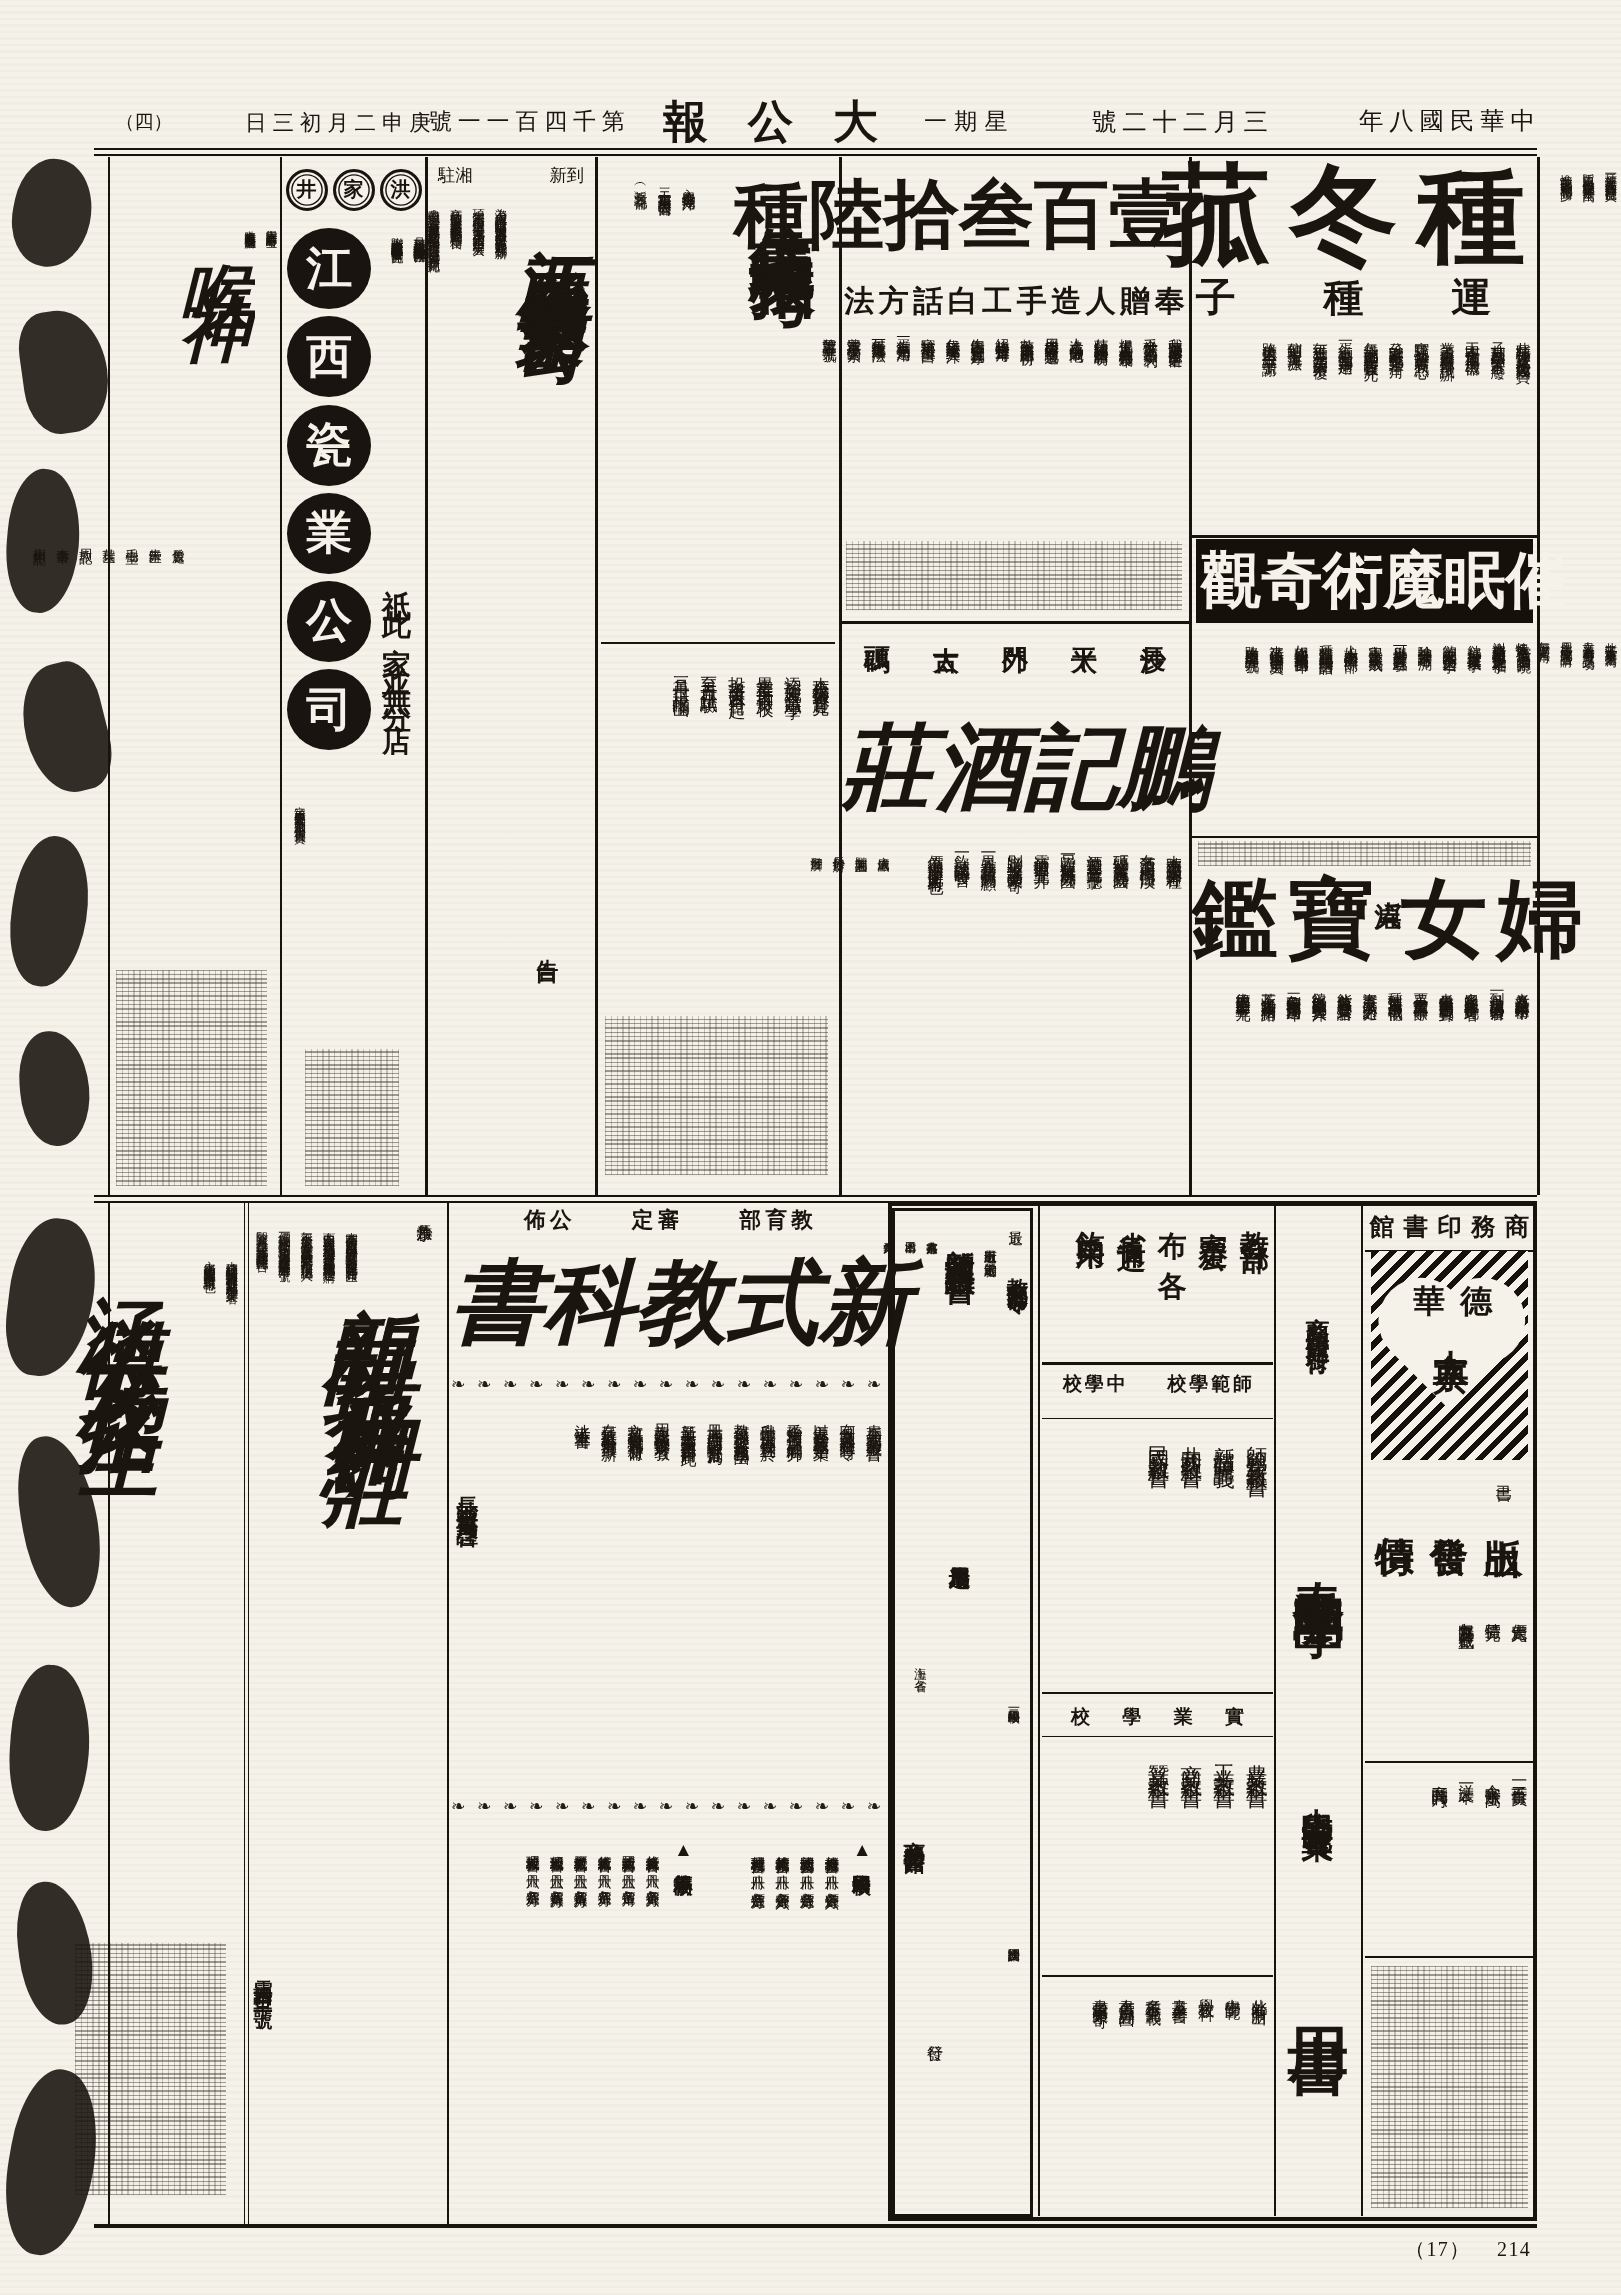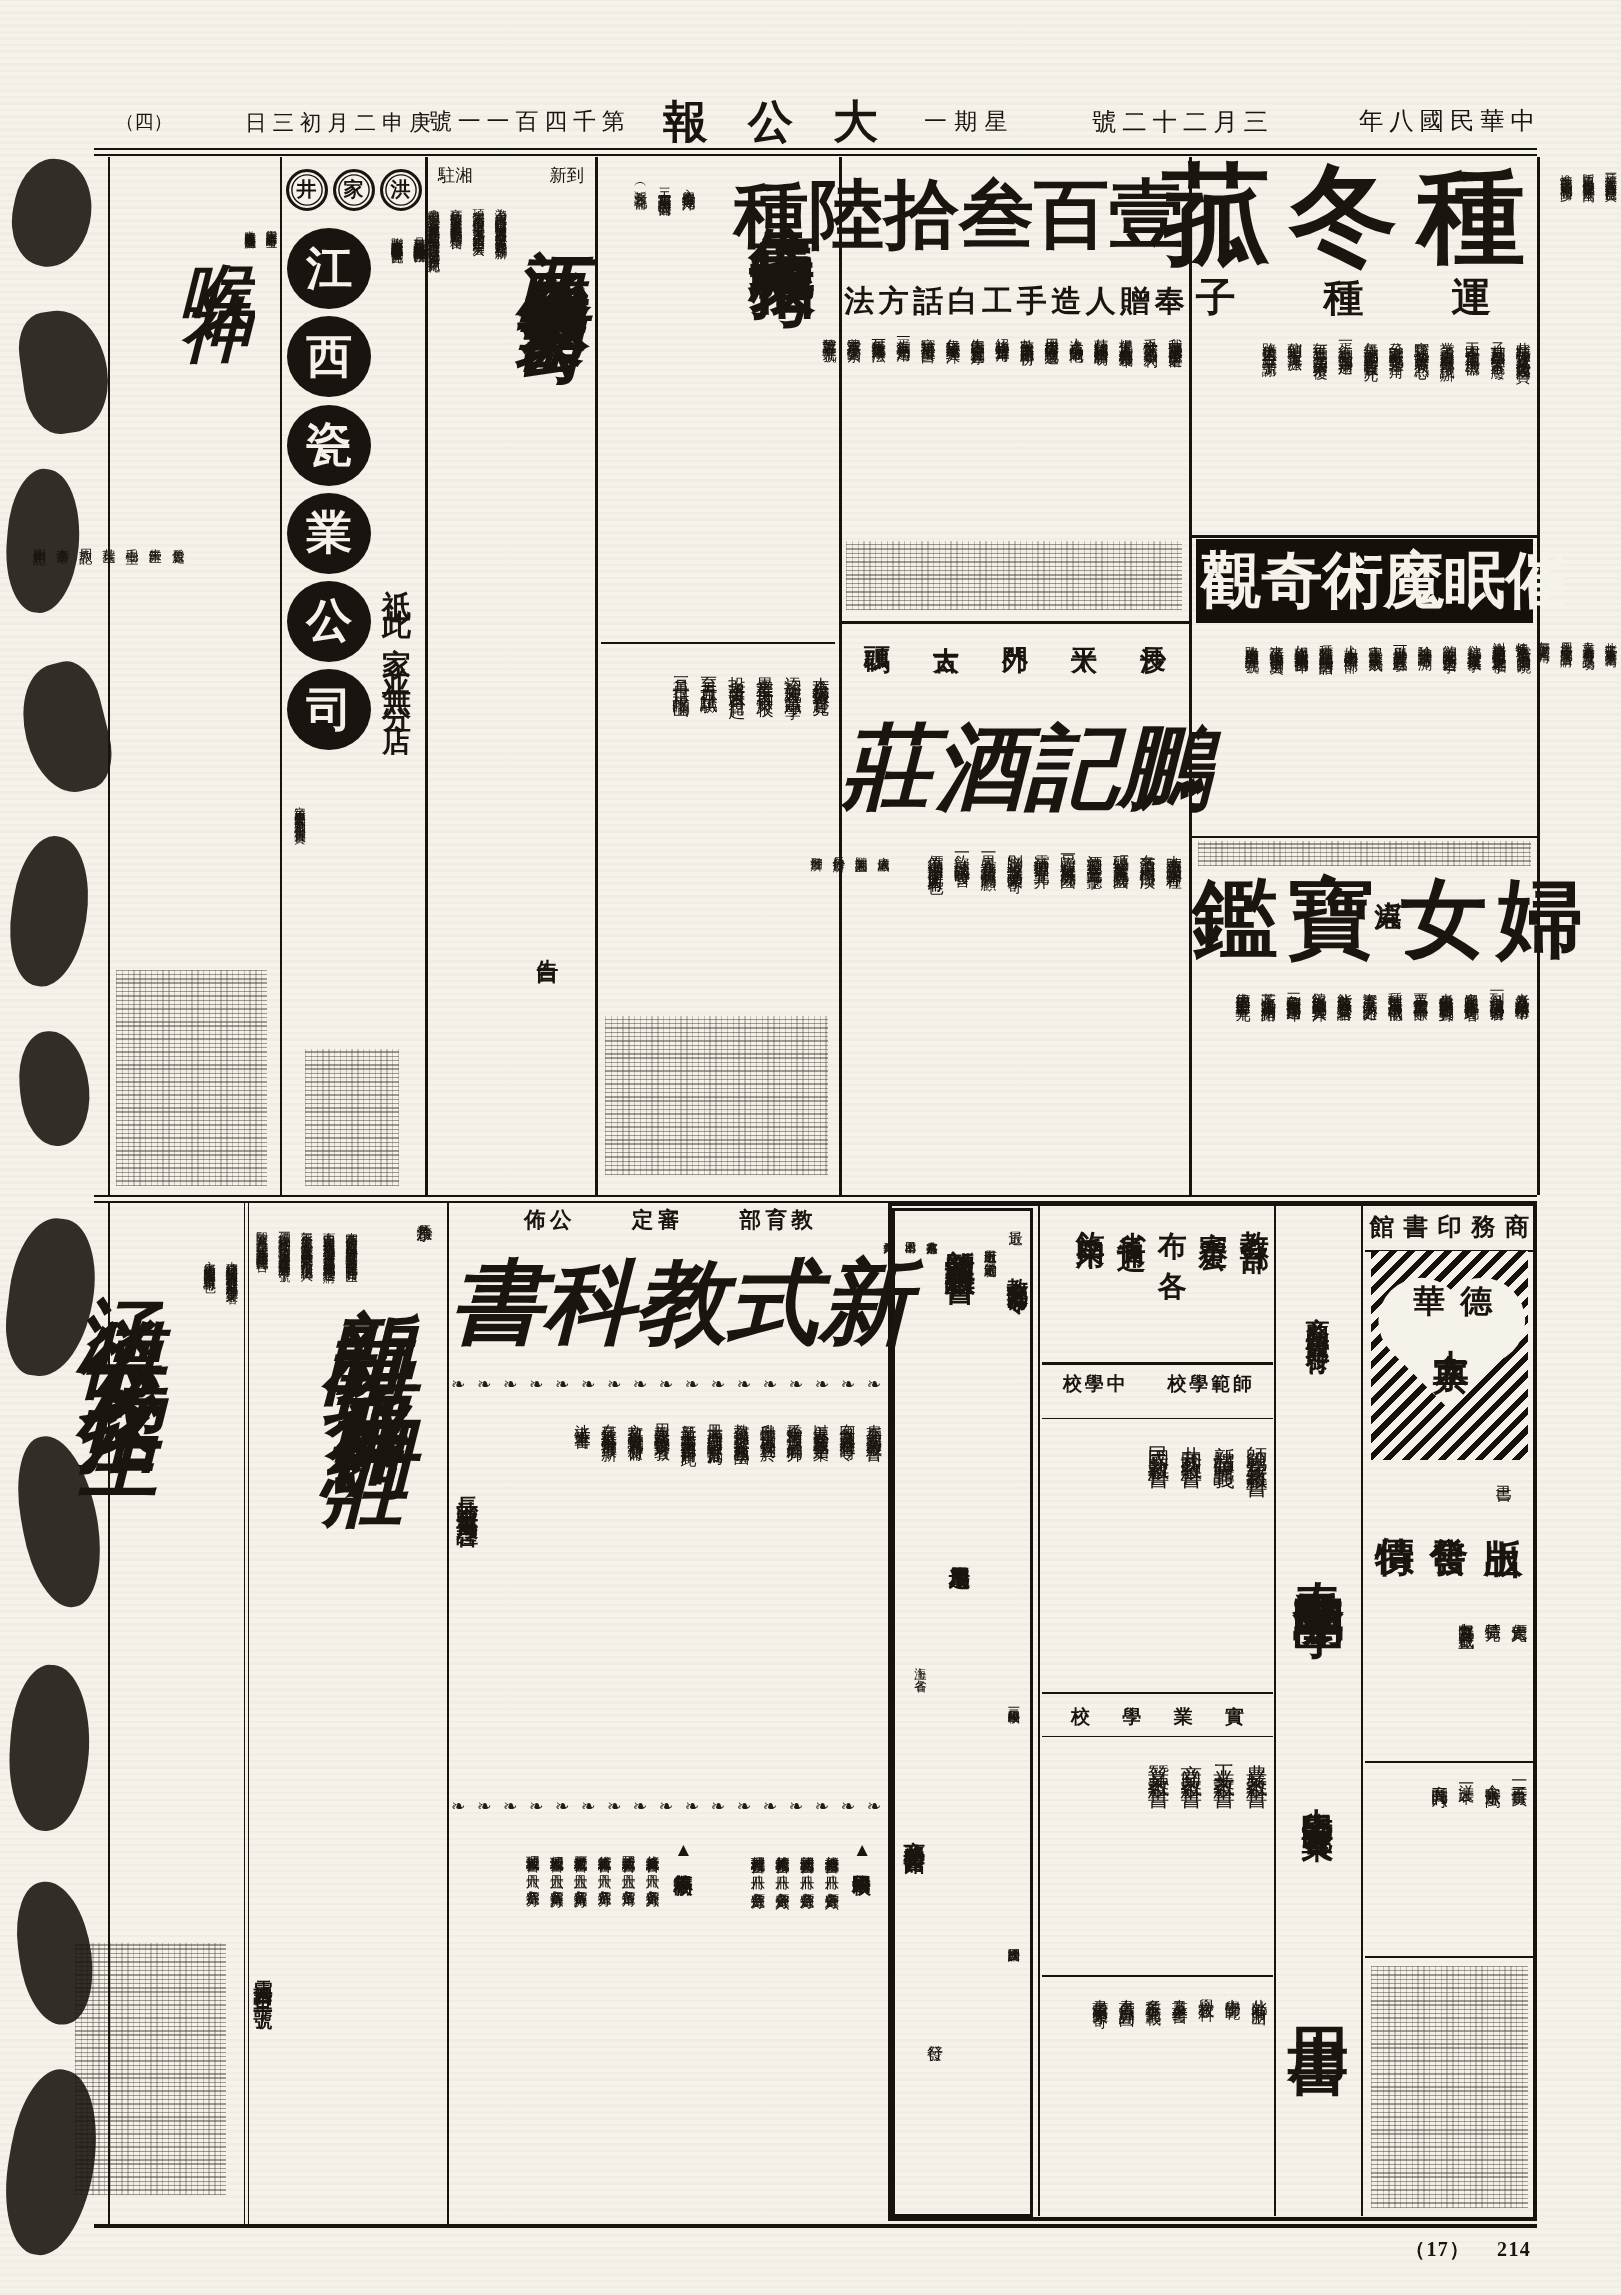--- a/index.html
+++ b/index.html
@@ -581,19 +581,19 @@
 
   <div class="abs" style="left:63px;top:1208px;width:177px;height:1009px;">
     <div class="vt xb abs" style="left:13px;top:21.6px;font-size:82px;letter-spacing:24.5px;height:677px;font-style:italic;">涵德女校招生</div>
     <div class="vcols abs" style="left:110px;top:43px;width:65px;height:634px;font-size:12.3px;letter-spacing:1.4px;--gap:19px;">
         <div class="vcol">本校縫紉科繡補習各班均有缺額可補凡在中學肄業者</div>
         <div class="vcol">永慶街本校查閱簡章報名試驗可也</div>
       </div>
     <div class="tinytext abs" style="left:11.5px;top:735px;width:151px;height:252px;"></div>
   </div>
 
-  <div class="abs" style="left:1405px;top:2236px;width:187px;font-size:20px;letter-spacing:1.4px;font-weight:bold;">
+  <div class="abs" style="left:1405px;top:2236px;width:187px;font-size:20px;letter-spacing:1.4px;">
     <span>（17）</span>
     <span style="margin-left:20px;">214</span>
   </div>
 
 </div>
 
 
 </body></html>

